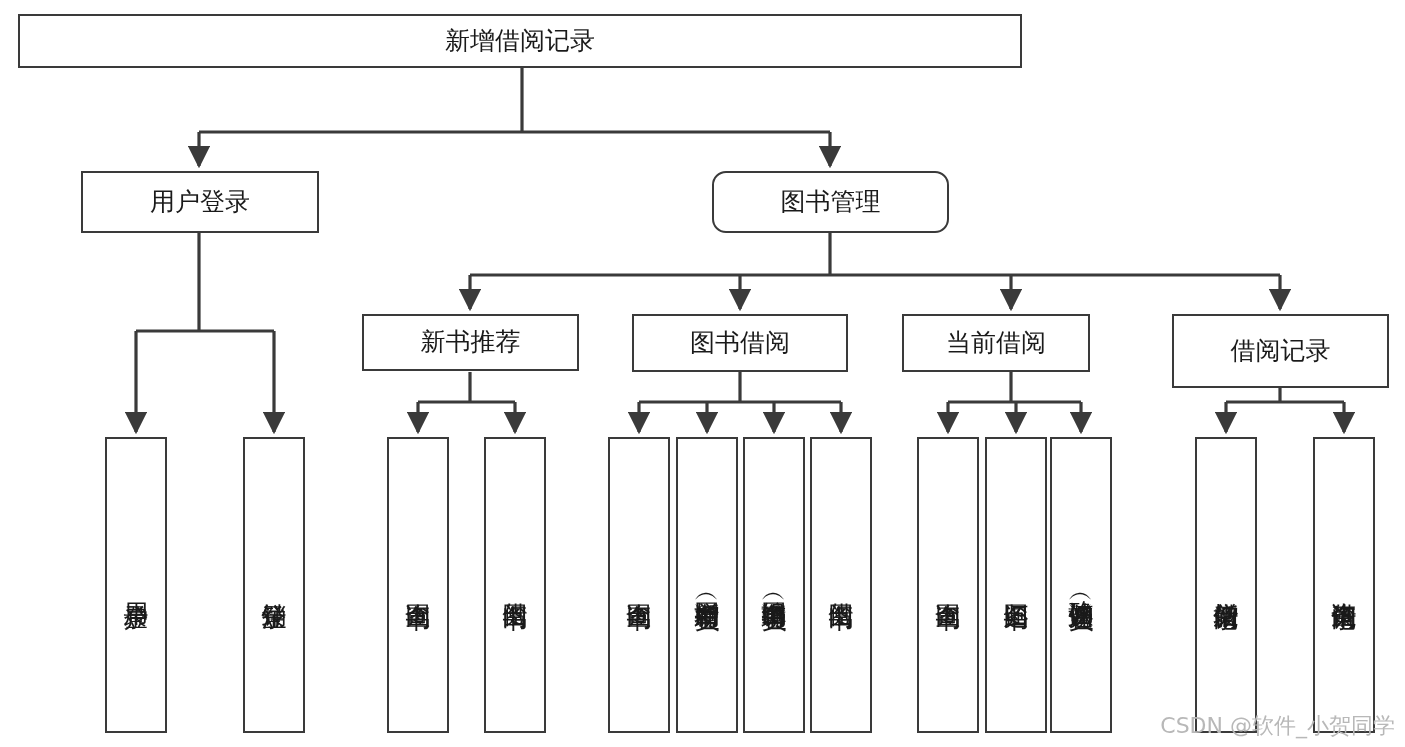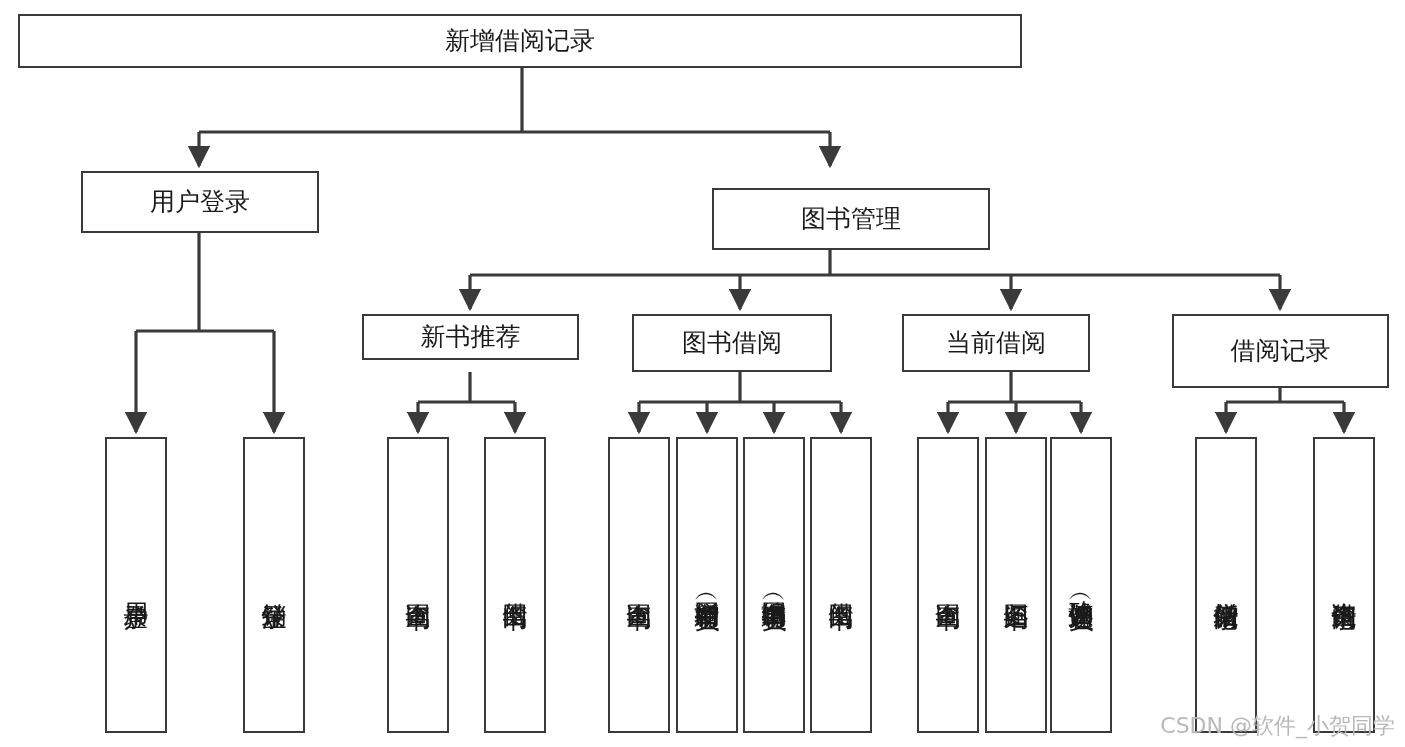--- a/index.html
+++ b/index.html
@@ -121,28 +121,28 @@
     </g>
   </svg>
 
   <div class="node-box h-node" style="left:18px; top:14px; width:1004px; height:54px;">
     <span class="node-label">新增借阅记录</span>
   </div>
 
   <div class="node-box h-node" style="left:81px; top:171px; width:238px; height:62px;">
     <span class="node-label">用户登录</span>
   </div>
-  <div class="node-box h-node" style="left:712px; top:188px; width:278px; height:62px;">
+  <div class="node-box h-node" style="left:712px; top:171px; width:237px; height:62px;border-radius:14px;">
     <span class="node-label">图书管理</span>
   </div>
 
-  <div class="node-box h-node" style="left:362px; top:314px; width:217px; height:46px;align-items:center;">
+  <div class="node-box h-node" style="left:362px; top:314px; width:217px; height:57px;align-items:center;">
     <span class="node-label">新书推荐</span>
   </div>
-  <div class="node-box h-node" style="left:632px; top:314px; width:200px; height:58px;">
+  <div class="node-box h-node" style="left:632px; top:314px; width:216px; height:58px;">
     <span class="node-label">图书借阅</span>
   </div>
   <div class="node-box h-node" style="left:902px; top:314px; width:188px; height:58px;">
     <span class="node-label">当前借阅</span>
   </div>
   <div class="node-box h-node" style="left:1172px; top:314px; width:217px; height:74px;">
     <span class="node-label">借阅记录</span>
   </div>
 
   <div class="node-box v-node" style="left:105px; top:437px; width:62px; height:296px;">

